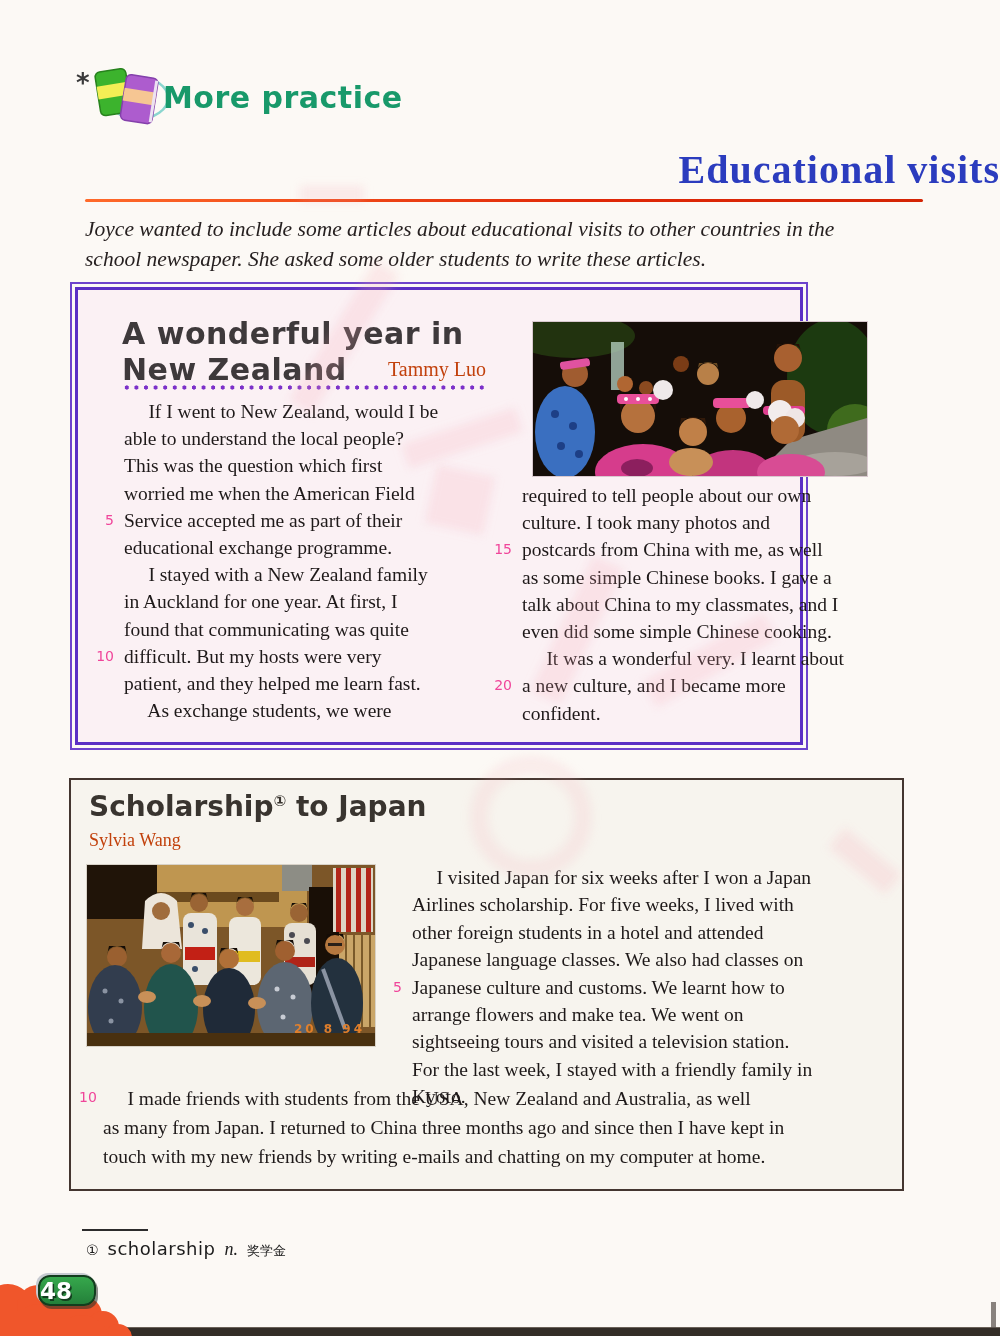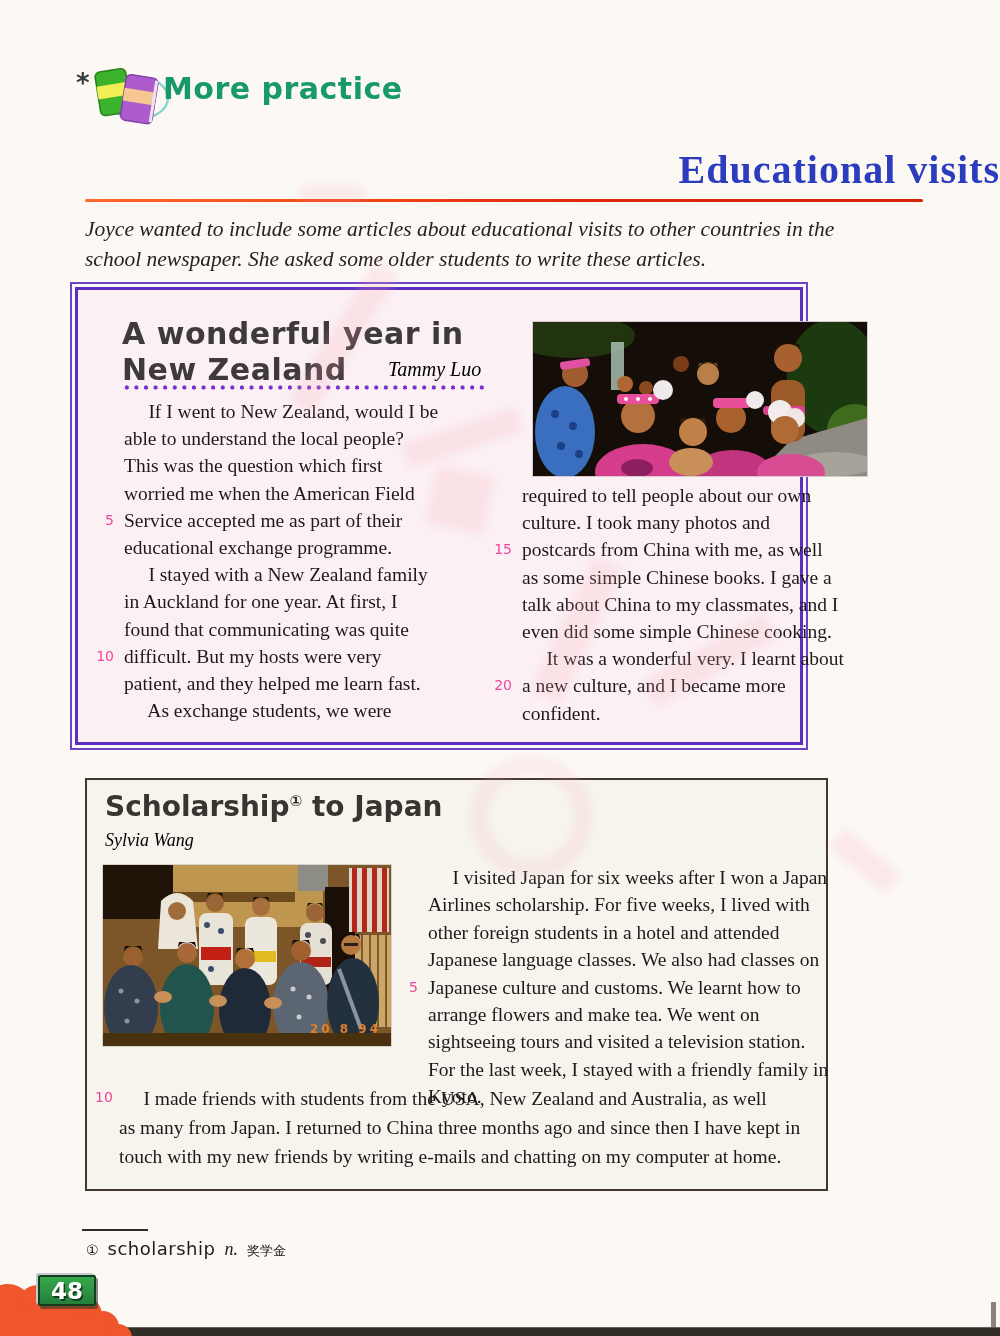--- a/index.html
+++ b/index.html
@@ -3,54 +3,54 @@
 <meta charset="utf-8">
 <style>
   html,body{margin:0;padding:0}
   #page{position:relative;width:1000px;height:1336px;background:#fcf9f5;overflow:hidden;
         font-family:"Liberation Serif",serif;color:#201b1b}
   .abs{position:absolute}
 
   
   .asterisk{left:76px;top:68px;font:700 26px "DejaVu Sans",sans-serif;color:#3a3a3a}
   .books{left:92px;top:64px}
-  .more-practice{left:163px;top:71px;font:800 30px "DejaVu Sans",sans-serif;color:#18996a;letter-spacing:.5px}
+  .more-practice{left:163px;top:80px;font:800 30px "DejaVu Sans",sans-serif;color:#18996a;letter-spacing:.5px}
 
   
   .main-title{left:0;top:146px;width:1000px;text-align:right;
               font:700 40px "Liberation Serif",serif;color:#2b3cbe;letter-spacing:1px}
   .title-rule{left:85px;top:199px;width:838px;height:3px;
               background:linear-gradient(90deg,#ff6a2a,#e02807 60%,#d42404);border-radius:2px}
   .intro{left:85px;top:214px;width:845px;font-style:italic;font-size:21.5px;line-height:30px;color:#262020}
 
   
   .wm{pointer-events:none;z-index:3;background:rgba(243,166,180,.20);filter:blur(5px)}
   .wm.ring{background:none;border:18px solid rgba(243,166,180,.16);border-radius:50%}
 
   
   .box1{left:75px;top:287px;width:728px;height:458px;box-sizing:border-box;
         background:#fbf1f4;border:3px solid #5b2fc4;outline:2px solid #6d43cc;outline-offset:3px;z-index:1}
   .a1-title{left:44px;top:26px;font:800 30px "DejaVu Sans",sans-serif;color:#3e393b;
             line-height:36px;letter-spacing:.5px;white-space:pre}
-  .author{font-style:italic;font-size:20px;color:#000000}
+  .author{font-size:20px;color:#c2410c}
   .a1-author{left:310px;top:68px}
   .dotted{left:44px;top:95px;width:362px;height:5px;
           background-image:radial-gradient(circle,#7b30c9 1.9px,transparent 2.3px);
           background-size:9.6px 5px;background-repeat:repeat-x}
   .photo1{left:455px;top:32px;width:334px;height:154px;box-shadow:0 0 0 1px #d8c8ce}
 
   .trow{display:flex;height:27.2px}
   .lnum{flex:none;width:26px;text-align:right;margin-right:10px;
         font:14px/27px "DejaVu Sans",sans-serif;color:#f0459a}
   .ltxt{white-space:pre;font-size:19.5px;line-height:27.2px;color:#1e1919}
   .col1{left:10px;top:108px;width:430px}
   .col2{left:408px;top:192px;width:436px}
 
   
-  .box2{left:85px;top:778px;width:743px;height:413px;box-sizing:border-box;
+  .box2{left:69px;top:778px;width:835px;height:413px;box-sizing:border-box;
         background:#f7f4ee;border:2px solid #443630;z-index:1}
   .a2-title{left:18px;top:10px;font:800 28px "DejaVu Sans",sans-serif;color:#39342f;white-space:pre}
   .a2-title sup{font-size:15px;vertical-align:super}
   .a2-author{left:18px;top:50px;font-size:18px}
   .photo2{left:16px;top:85px;width:288px;height:181px;box-shadow:0 0 0 1px #d8d2c8}
   .datestamp{right:10px;bottom:10px;font:700 12px "DejaVu Sans",sans-serif;color:#e8822a;
              letter-spacing:3px;opacity:.95}
   .col3{left:305px;top:84px;width:510px}
   .col3 .trow{height:27.4px}
   .bottomp{left:8px;top:304px;width:810px}
@@ -63,23 +63,23 @@
   .footnote{left:86px;top:1238px;display:flex;align-items:baseline;gap:9px;
             font-family:"DejaVu Sans",sans-serif;color:#1c1c1c}
   .fn-sym{font-size:14px}
   .fn-word{font-size:18px;letter-spacing:.5px}
   .fn-pos{font:italic 18px "Liberation Serif",serif}
   .fn-meaning{font-size:13px}
 
   
   .blob{left:0;top:1281px;z-index:1}
   .badge{left:38px;top:1275px;width:58px;height:31px;box-sizing:border-box;z-index:4;
-         background:linear-gradient(#36a84c,#24803a);border:2px solid #133d1e;border-radius:2px;
+         background:linear-gradient(#36a84c,#24803a);border:2px solid #133d1e;border-radius:12px;
          box-shadow:-2px -2px 0 #c6cad0,2px 3px 0 rgba(40,50,40,.55);
-         display:flex;align-items:center;justify-content:center}
+         display:flex;align-items:center;}
   .badge span{font:800 23px "DejaVu Sans",sans-serif;color:#fff;text-shadow:1.5px 1.5px 0 #133d1e}
   .bottom-strip{left:112px;top:1327px;width:888px;height:9px;background:#332d27;
                 border-top:1px solid #6a6158;border-radius:3px 0 0 0}
   .edge-tick{left:991px;top:1302px;width:5px;height:26px;background:#58504a;opacity:.7}
 </style>
 </head>
 <body>
 
 <div id="page">
 

